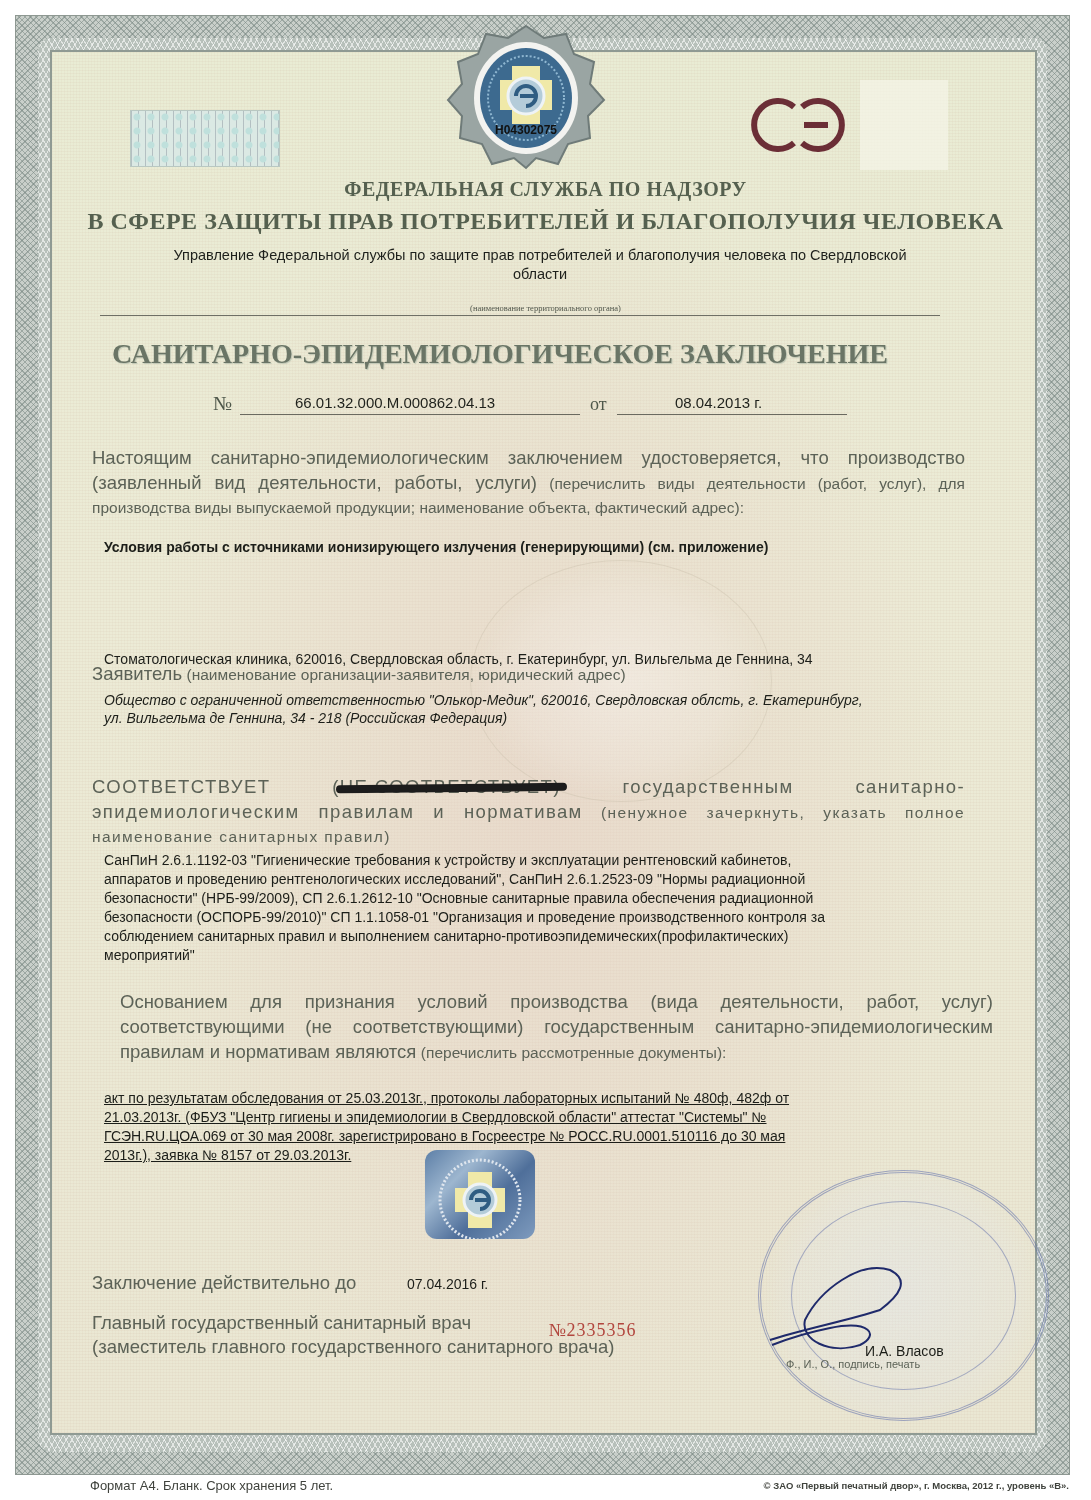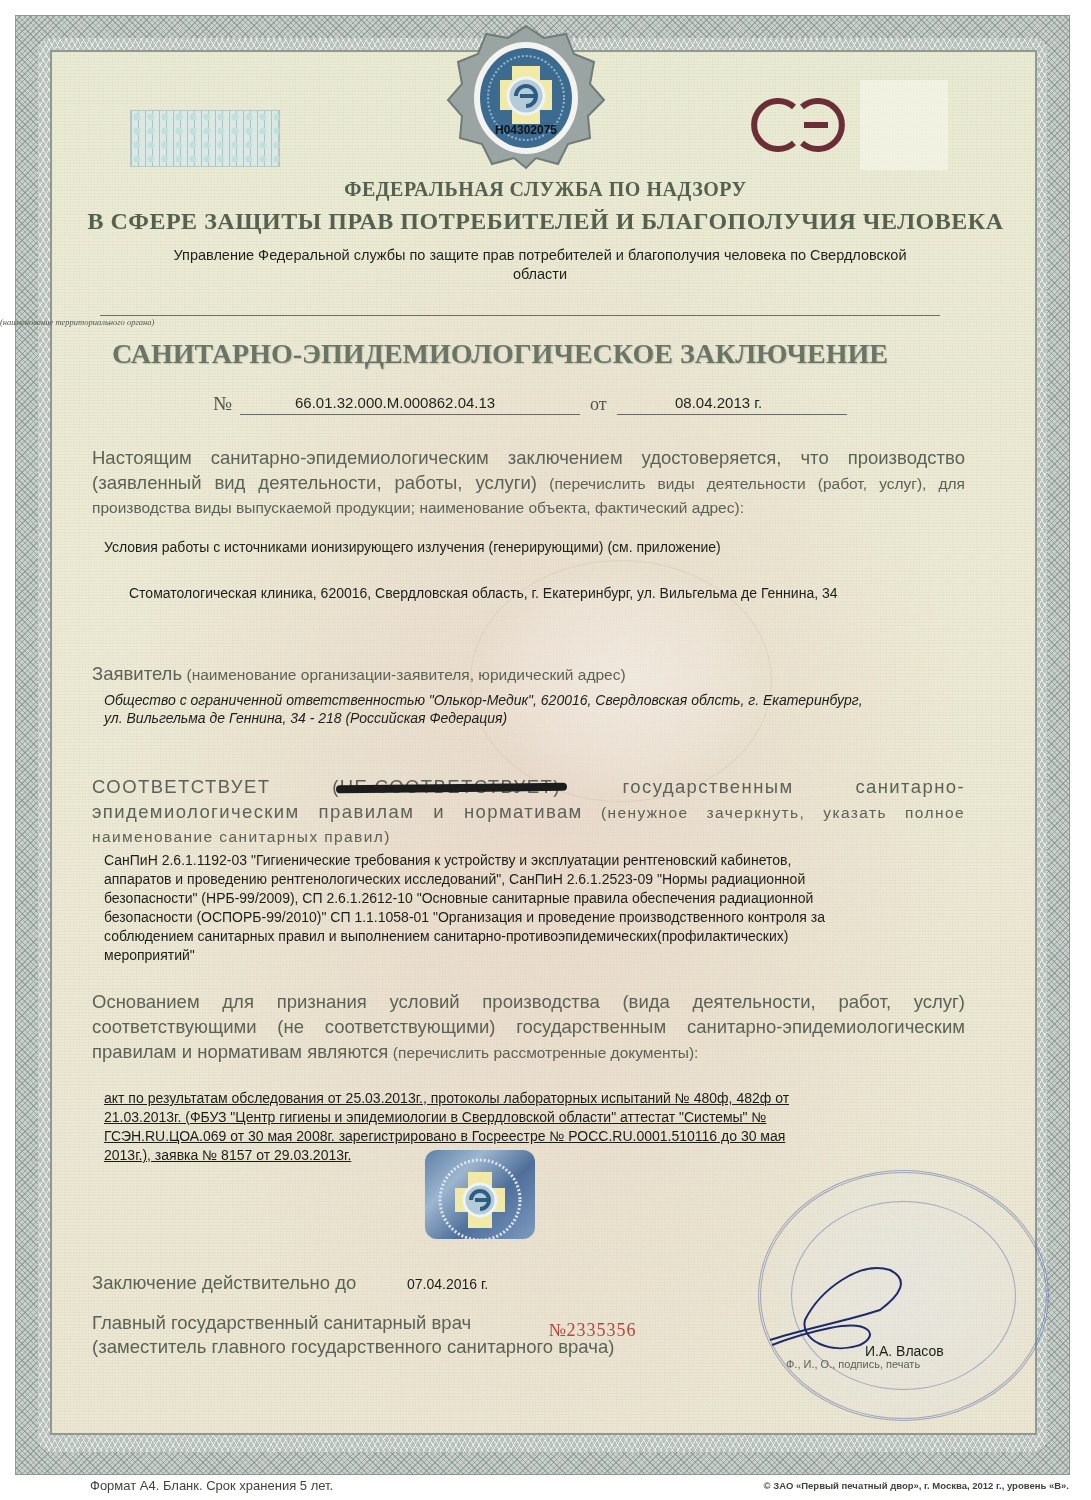--- a/index.html
+++ b/index.html
@@ -68,22 +68,22 @@
     font-family: "Liberation Serif", serif; font-weight: bold; color: #55604f;
   }
   .agency-line1 { top: 178px; font-size: 20px; letter-spacing: 0.5px; }
   .agency-line2 { top: 208px; font-size: 24px; letter-spacing: 0.5px; }
   .territorial {
     position: absolute; left: 100px; width: 880px; top: 246px; text-align: center;
     font-size: 14.5px; line-height: 19px; color: #1e201c;
   }
   .territorial-line { position: absolute; left: 100px; width: 840px; top: 315px; border-top: 1px solid #6f6f66; }
   .territorial-caption {
-    position: absolute; left: 0; width: 1091px; top: 317px; 
-    font-family: "Liberation Serif", serif; font-size: 8.5px; color: #50564c; font-style: italic;
+    position: absolute; left: 0; width: 1091px; top: 303px; text-align: center;
+    font-family: "Liberation Serif", serif; font-size: 8.5px; color: #50564c;
   }
   .doc-title {
     position: absolute; left: 0; width: 1000px; top: 338px; text-align: center;
     font-family: "Liberation Serif", serif; font-weight: bold; font-size: 28px;
     color: #6a7566; letter-spacing: 0px; text-shadow: 1px 1px 1px #bfc6b4;
   }
 
   .number-row { position: absolute; left: 205px; top: 392px; height: 26px; width: 660px; }
   .num-sign { position: absolute; left: 8px; top: 0; font-family: "Liberation Serif", serif; font-size: 20px; color: #4e574a; }
   .num-line { position: absolute; left: 35px; top: 22px; width: 340px; border-top: 1px solid #6a6a60; }
@@ -94,36 +94,36 @@
 
   .printed { color: #5c6257; }
   .big { font-size: 18.5px; }
   .small { font-size: 15.5px; }
   .filled { color: #1c1e19; font-size: 14px; line-height: 18px; }
 
   .block { position: absolute; left: 92px; width: 873px; }
   .justify { text-align: justify; text-align-last: left; }
 
   .p-intro { top: 446px; line-height: 24px; }
-  .p-intro-filled { top: 538px; left: 104px; }
-  .p-object { top: 584px; left: 104px; margin-left: 25px; }
+  .p-intro-filled { top: 538px; left: 104px; font-weight: bold; }
+  .p-object { top: 650px; left: 104px; }
   .p-applicant { top: 663px; }
   .p-applicant-filled { top: 691px; left: 104px; font-style: italic; }
 
   .p-complies { top: 775px; line-height: 24px; letter-spacing: 1.4px; }
   .strike {
     position: relative; display: inline-block;
   }
   .strike::after {
     content: ""; position: absolute; left: -4px; right: -6px; top: 9px; height: 8px;
     background: #1c1c1c; border-radius: 4px; transform: rotate(-0.6deg);
   }
   .p-rules { top: 851px; left: 104px; line-height: 19px; }
 
-  .p-basis { top: 990px; line-height: 24px; }
+  .p-basis { top: 990px; line-height: 24px; margin-left: 28px; }
   .p-basis-filled { top: 1089px; left: 104px; line-height: 19px; text-decoration: underline; }
 
   .p-valid { top: 1272px; font-size: 18.5px; }
   .valid-date { position: absolute; left: 315px; top: 4px; font-size: 14px; color: #1c1e19; }
   .p-chief { top: 1311px; font-size: 18.5px; line-height: 24px; }
 
   .stamp {
     position: absolute; left: 758px; top: 1170px; width: 285px; height: 245px;
     border-radius: 50%;
     border: 3px double rgba(95,110,170,0.55);

